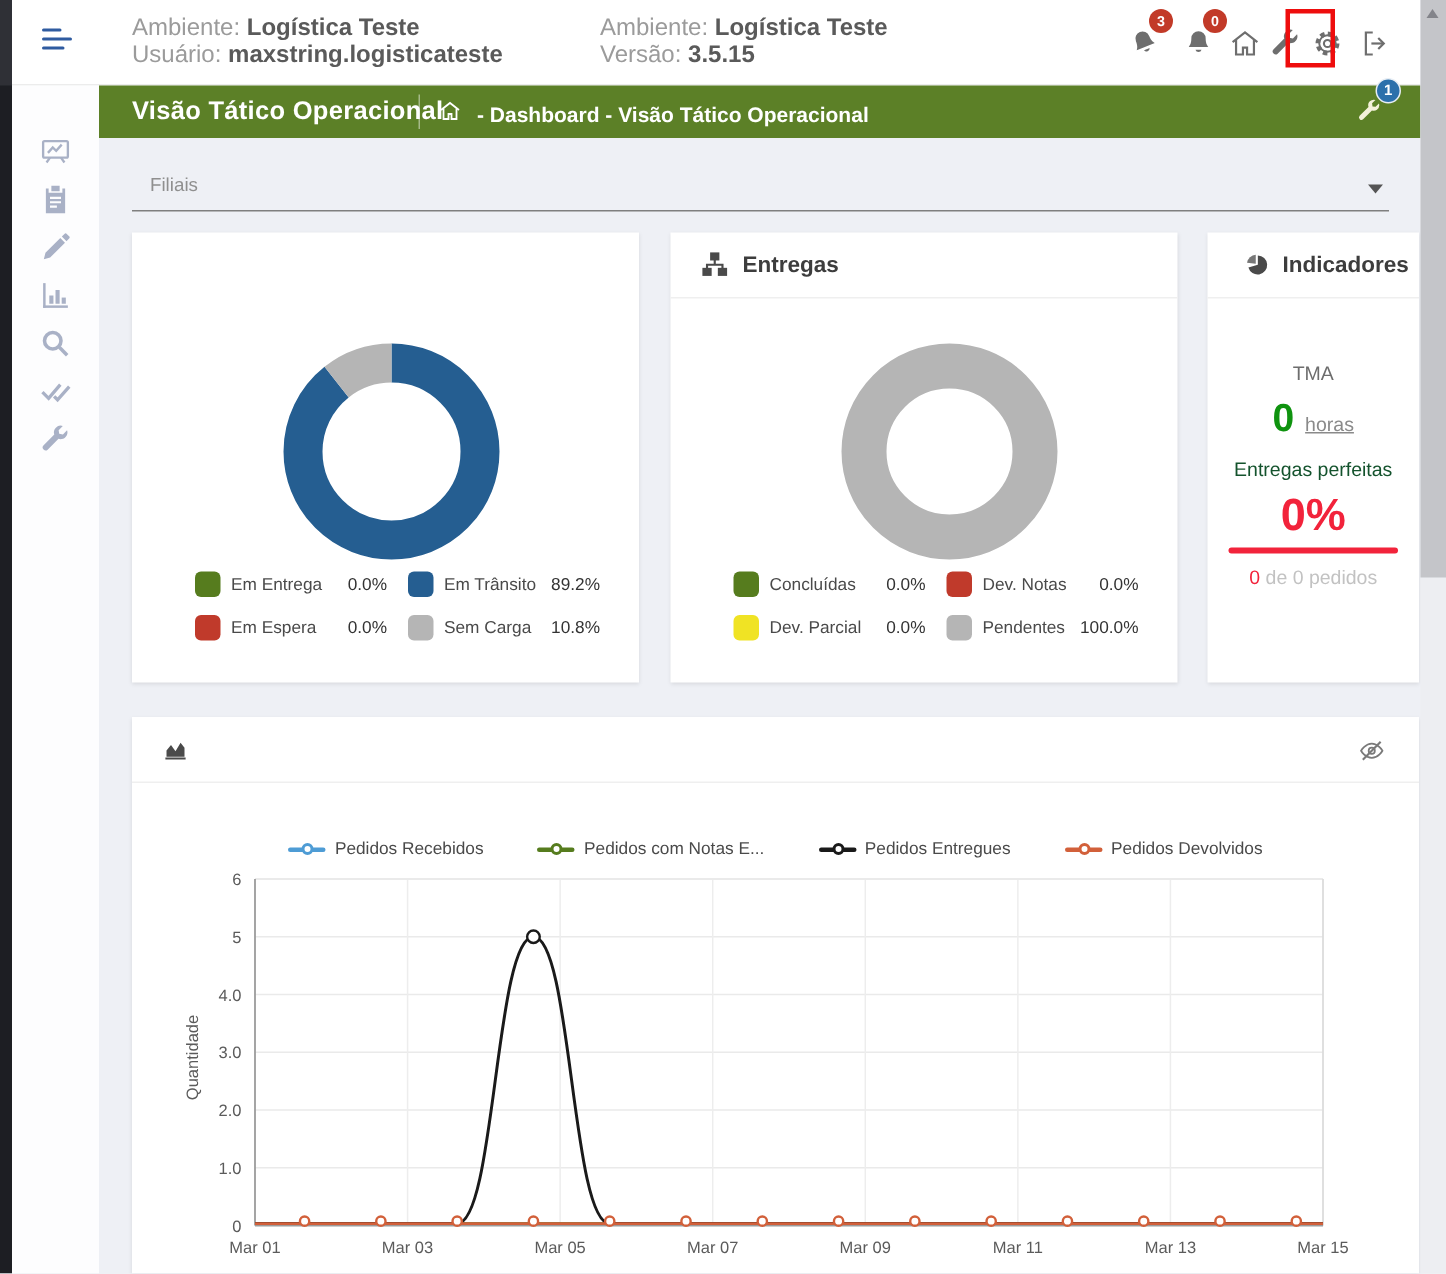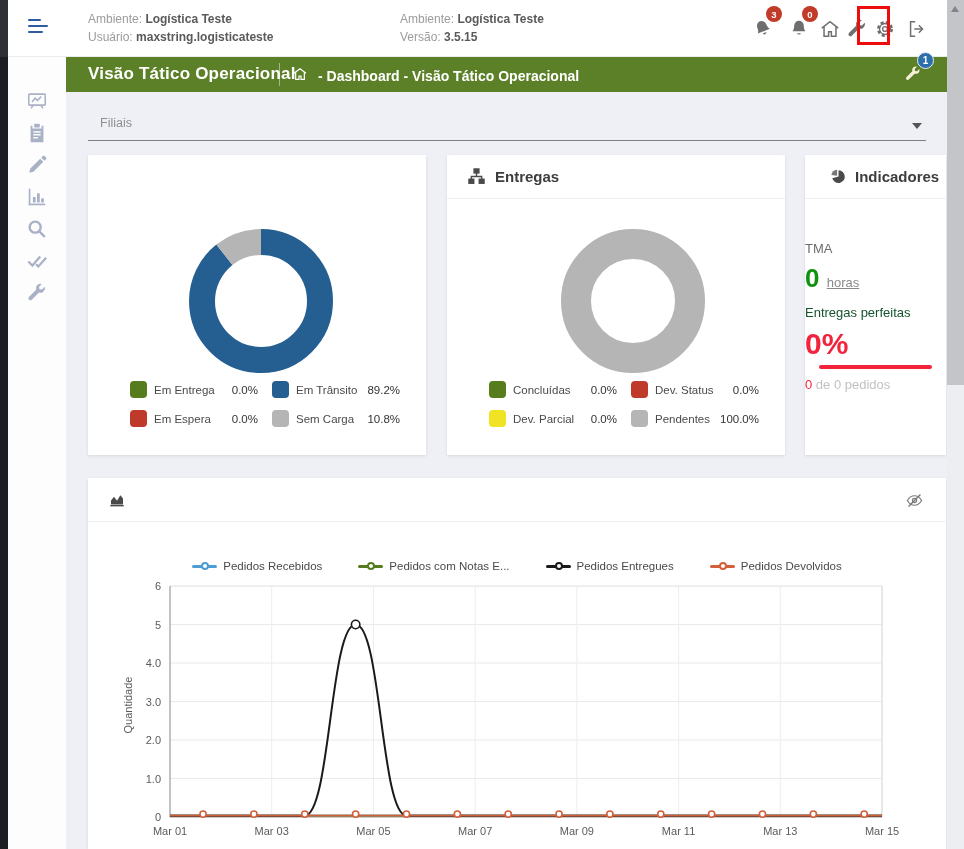--- a/index.html
+++ b/index.html
@@ -16,21 +16,21 @@
   .scroll-thumb { position:absolute; left:0; top:0; width:17px; height:385px; background:#c4c5c9; }
   .scroll-up { position:absolute; left:4px; top:6px; width:0; height:0; border-left:4.5px solid transparent; border-right:4.5px solid transparent; border-bottom:6px solid #83848a; }
 
   
   .topbar { left:8px; top:0; width:939px; height:57px; background:#ffffff; border-bottom:1px solid #ececec; }
   .hamburger { position:absolute; left:20px; top:19px; width:22px; height:16px; cursor:pointer; }
   .hamburger div { height:2px; background:#2f5ba0; margin-bottom:4px; border-radius:1px; }
   .hamburger .l1 { width:13px; }
   .hamburger .l2 { width:20px; }
   .hamburger .l3 { width:15px; }
-  .env { position:absolute; top:10px; font-size:12px; line-height:18px; color:#9b9b9b; }
+  .env { position:absolute; top:10px; font-size:16px; line-height:18px; color:#9b9b9b; }
   .env b { color:#5a5a5a; font-weight:bold; }
   .env.first { left:80px; }
   .env.second { left:392px; }
   .top-icon { position:absolute; top:18px; width:22px; height:22px; cursor:pointer; }
   .top-icon svg { width:100%; height:100%; }
   .badge { position:absolute; width:16px; height:16px; border-radius:50%; background:#c23a28; color:#fff; font-size:9.5px; font-weight:bold; display:flex; align-items:center; justify-content:center; z-index:3; }
   .annotation-box { left:857px; top:6px; width:33px; height:39px; border:3px solid #ee0d0d; z-index:9; pointer-events:none; }
 
   
   .greenbar { left:66px; top:57px; width:881px; height:35px; background:#5c8027; }
@@ -61,21 +61,21 @@
   #card-status     { left:88px; top:478px; width:858px; height:371px; }
 
   .donut-svg { position:absolute; }
   .legend-grid { position:absolute; left:42px; right:12px; top:226px; display:grid; grid-template-columns:1fr 1fr; row-gap:12px; }
   .legend-item { display:flex; align-items:center; gap:7px; padding-right:14px; }
   .legend-sq { width:17px; height:17px; border-radius:4px; flex:0 0 auto; }
   .legend-lbl { font-size:11.5px; color:#4a4a4a; flex:1; }
   .legend-pct { font-size:11.5px; color:#333; }
 
   
-  .ind-center { position:absolute; left:0; right:0; text-align:left; }
+  .ind-center { position:absolute; left:0; right:0; text-align:center; }
   .tma-label { top:86px; font-size:13px; color:#6d6d6d; }
   .tma-value { top:108px; font-size:26px; font-weight:bold; color:#0f930f; }
   .tma-value small { font-size:13px; font-weight:normal; color:#8a8a8a;text-decoration:underline; }
   .perf-label { top:150px; font-size:13px; color:#14532d; }
   .perf-value { top:172px; font-size:30px; font-weight:bold; color:#f2233b; }
   .perf-underline { position:absolute; left:14px; right:14px; top:210px; height:4px; background:#f2233b; border-radius:2px; }
   .pedidos-line { top:222px; font-size:13px; color:#c2c2c2; }
   .pedidos-line b { color:#f2233b; font-weight:normal; }
 
   
@@ -272,21 +272,21 @@
       <circle cx="85" cy="88" r="57" fill="none" stroke="#b5b5b5" stroke-width="30" stroke-dasharray="358.1415625092364 358.1415625092364" stroke-dashoffset="0" transform="rotate(-90 85 88)"></circle>
     </svg>
   <div class="legend-grid" id="legend-entregas">
       <div class="legend-item">
         <span class="legend-sq" style="background: rgb(86, 124, 30);"></span>
         <span class="legend-lbl">Concluídas</span>
         <span class="legend-pct">0.0%</span>
       </div>
       <div class="legend-item">
         <span class="legend-sq" style="background: rgb(192, 58, 43);"></span>
-        <span class="legend-lbl">Dev. Status</span>
+        <span class="legend-lbl">Dev. Notas</span>
         <span class="legend-pct">0.0%</span>
       </div>
       <div class="legend-item">
         <span class="legend-sq" style="background: rgb(240, 227, 36);"></span>
         <span class="legend-lbl">Dev. Parcial</span>
         <span class="legend-pct">0.0%</span>
       </div>
       <div class="legend-item">
         <span class="legend-sq" style="background: rgb(181, 181, 181);"></span>
         <span class="legend-lbl">Pendentes</span>

